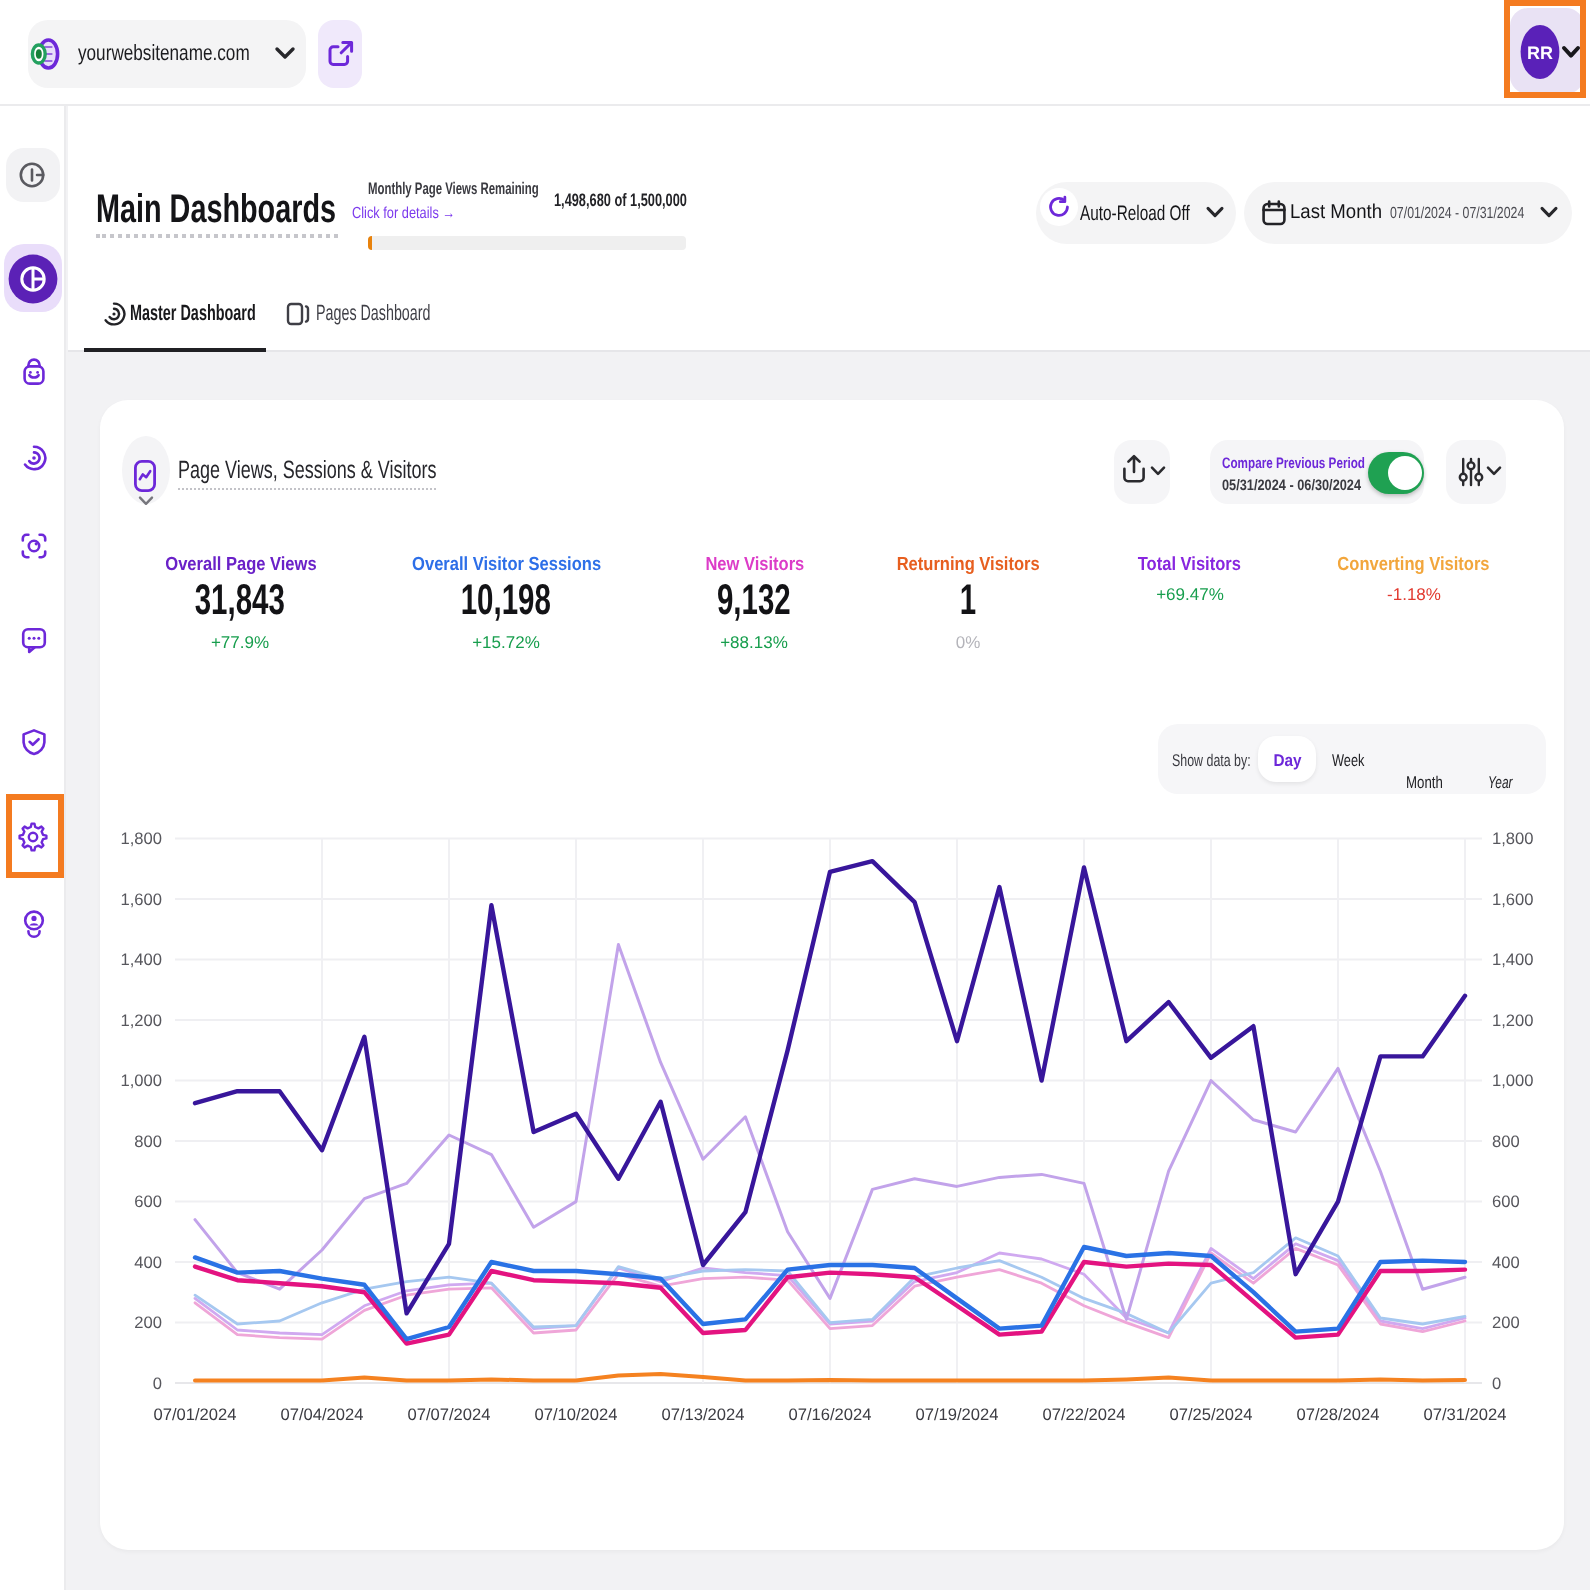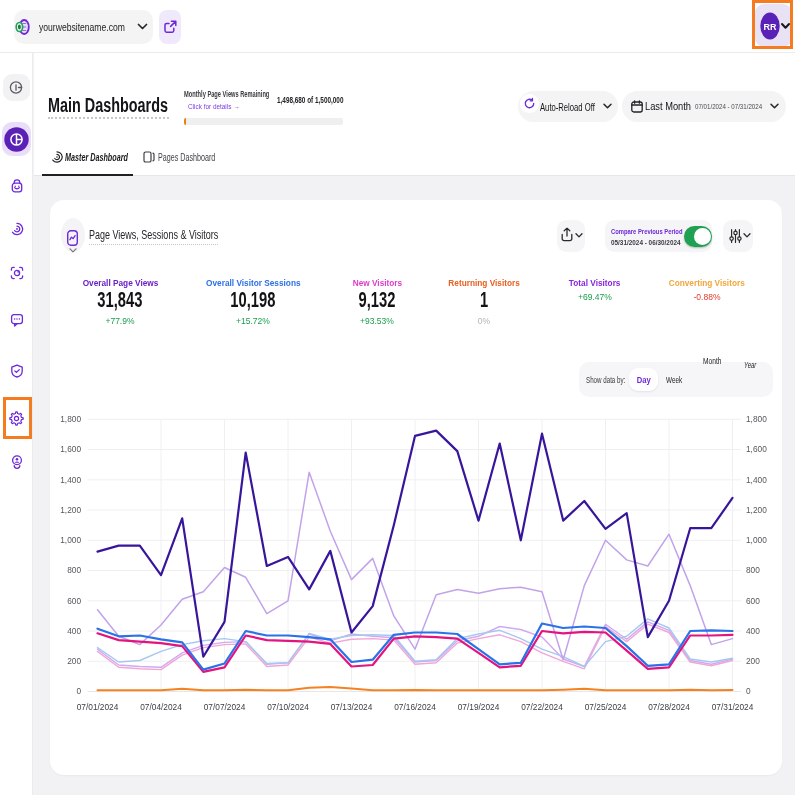--- a/index.html
+++ b/index.html
@@ -13,26 +13,26 @@
   .sel-pill { left:14px; top:10px; width:139px; height:34px; background:#f4f4f5; border-radius:10px; }
   .ext-btn { left:159px; top:10px; width:22px; height:34px; background:#f0e9fb; border-radius:8px; }
   .seltext { left:38.5px; top:21px; font-size:11px; color:#1c1c1f; }
   .av-lilac { left:755px; top:4px; width:37px; height:43px; background:#e9e2f4; border-radius:9px; }
   .av-orange { left:752px; top:0px; width:41px; height:49px; border:3.5px solid #f47b20; z-index:6; }
   .gear-orange { left:3px; top:397px; width:29px; height:42px; border:3.5px solid #f47b20; z-index:6; }
   .icnbg { border-radius:50%; background:#f3f3f6; width:27px; height:27px; left:3px; }
   .title { left:48px; top:94px; font-size:20px; font-weight:bold; color:#141417; }
   .title-dots { left:48px; top:117px; width:121px; border-bottom:2px dotted #c6c6cb; }
   .mpv-label { left:184px; top:89px; font-size:8.4px; font-weight:bold; color:#3a3a40; }
-  .mpv-link { left:188px; top:102px; font-size:8px; color:#7c3aed; }
+  .mpv-link { left:176px; top:102px; font-size:8px; color:#7c3aed; }
   .mpv-val { left:277px; top:94.5px; font-size:9px; font-weight:bold; color:#232327; }
   .mpv-bar { left:183.5px; top:117.5px; width:159px; height:7.5px; background:#efefef; border-radius:2px; }
   .mpv-fill { left:183.5px; top:117.5px; width:2.5px; height:7.5px; background:#e8820c; border-radius:2px 0 0 2px; }
   .btn { background:#f4f4f5; border-radius:16px; height:31px; top:91px; }
-  .tab1 { left:64.5px; top:151px; font-size:11px; font-weight:bold; color:#18181b;font-style:italic; }
+  .tab1 { left:64.5px; top:151px; font-size:11px; font-weight:bold; color:#18181b; }
   .tab2 { left:158px; top:151px; font-size:11px; color:#3f3f46; }
   .tab-underline { left:42px; top:173.5px; width:91px; height:2px; background:#202024; }
   .stat { position:absolute; text-align:center; width:140px; }
   .stat .lb { font-size:9.5px; font-weight:bold; }
   .stat .lb .sx { transform:scaleX(0.87); transform-origin:50% 50%; }
   .stat .vl { font-size:21.5px; font-weight:bold; color:#131316; margin-top:0; height:24px; line-height:24px;}
   .stat .vl .sx { transform:scaleX(0.685); transform-origin:50% 50%; }
   .stat .pc { font-size:8.5px; margin-top:4px; }
   .sdb { left:579px; top:362px; width:194px; height:35px; background:#f6f6f8; border-radius:10px; }
   .daypill { left:629px; top:368px; width:29px; height:23px; background:#fff; border-radius:9px; box-shadow:0 1px 2px rgba(0,0,0,0.08); }
@@ -218,43 +218,43 @@
     <div class="pc" style="color:#179e4d">+77.9%</div>
   </div>
 <div class="stat" style="left:183px;top:277px;">
     <div class="lb" style="color:#2d6fe8"><span class="sx">Overall Visitor Sessions</span></div>
     <div class="vl"><span class="sx">10,198</span></div>
     <div class="pc" style="color:#179e4d">+15.72%</div>
   </div>
 <div class="stat" style="left:307px;top:277px;">
     <div class="lb" style="color:#dc3cc8"><span class="sx">New Visitors</span></div>
     <div class="vl"><span class="sx">9,132</span></div>
-    <div class="pc" style="color:#179e4d">+93.53%</div>
+    <div class="pc" style="color:#179e4d">+88.13%</div>
   </div>
 <div class="stat" style="left:414px;top:277px;">
     <div class="lb" style="color:#e75f1f"><span class="sx">Returning Visitors</span></div>
     <div class="vl"><span class="sx">1</span></div>
     <div class="pc" style="color:#b4b4ba">0%</div>
   </div>
 <div class="stat" style="left:525px;top:277px;">
     <div class="lb" style="color:#8826df"><span class="sx">Total Visitors</span></div>
     <div class="pc" style="color:#179e4d">+69.47%</div>
   </div>
 <div class="stat" style="left:637px;top:277px;">
     <div class="lb" style="color:#f2a63c"><span class="sx">Converting Visitors</span></div>
-    <div class="pc" style="color:#e23a30">-0.88%</div>
+    <div class="pc" style="color:#e23a30">-1.18%</div>
   </div>
 
 <div class="abs sdb"></div>
 <div class="abs" style="left:586px;top:375px;font-size:8.5px;color:#3a3a40;"><span class="sx" style="transform:scaleX(0.73)">Show data by:</span></div>
 <div class="abs daypill"></div>
 <div class="abs" style="left:629px;top:375px;width:29px;text-align:center;font-size:8.5px;font-weight:bold;color:#6d28d9;"><span class="sx" style="transform:scaleX(0.9);transform-origin:50% 50%">Day</span></div>
 <div class="abs" style="left:666px;top:375px;font-size:8.5px;color:#232327;"><span class="sx" style="transform:scaleX(0.75)">Week</span></div>
-<div class="abs" style="left:703px;top:356px;font-size:8.5px;color:#232327;text-align:right;"><span class="sx" style="transform:scaleX(0.78)">Month</span></div>
-<div class="abs" style="left:744px;top:360px;font-size:8.5px;color:#232327;font-style:italic;"><span class="sx" style="transform:scaleX(0.70)">Year</span></div>
+<div class="abs" style="left:703px;top:386px;font-size:8.5px;color:#232327;text-align:right;"><span class="sx" style="transform:scaleX(0.78)">Month</span></div>
+<div class="abs" style="left:744px;top:386px;font-size:8.5px;color:#232327;font-style:italic;"><span class="sx" style="transform:scaleX(0.70)">Year</span></div>
 <svg width="795" height="795" viewBox="0 0 795 795" style="position:absolute;left:0;top:0;">
 <line x1="87.5" y1="691.5" x2="741" y2="691.5" stroke="#e7e7ea" stroke-width="1"></line>
 <line x1="87.5" y1="661.3" x2="741" y2="661.3" stroke="#efeff2" stroke-width="1"></line>
 <line x1="87.5" y1="631.0" x2="741" y2="631.0" stroke="#efeff2" stroke-width="1"></line>
 <line x1="87.5" y1="600.8" x2="741" y2="600.8" stroke="#efeff2" stroke-width="1"></line>
 <line x1="87.5" y1="570.5" x2="741" y2="570.5" stroke="#efeff2" stroke-width="1"></line>
 <line x1="87.5" y1="540.3" x2="741" y2="540.3" stroke="#efeff2" stroke-width="1"></line>
 <line x1="87.5" y1="510.0" x2="741" y2="510.0" stroke="#efeff2" stroke-width="1"></line>
 <line x1="87.5" y1="479.8" x2="741" y2="479.8" stroke="#efeff2" stroke-width="1"></line>
 <line x1="87.5" y1="449.5" x2="741" y2="449.5" stroke="#efeff2" stroke-width="1"></line>

